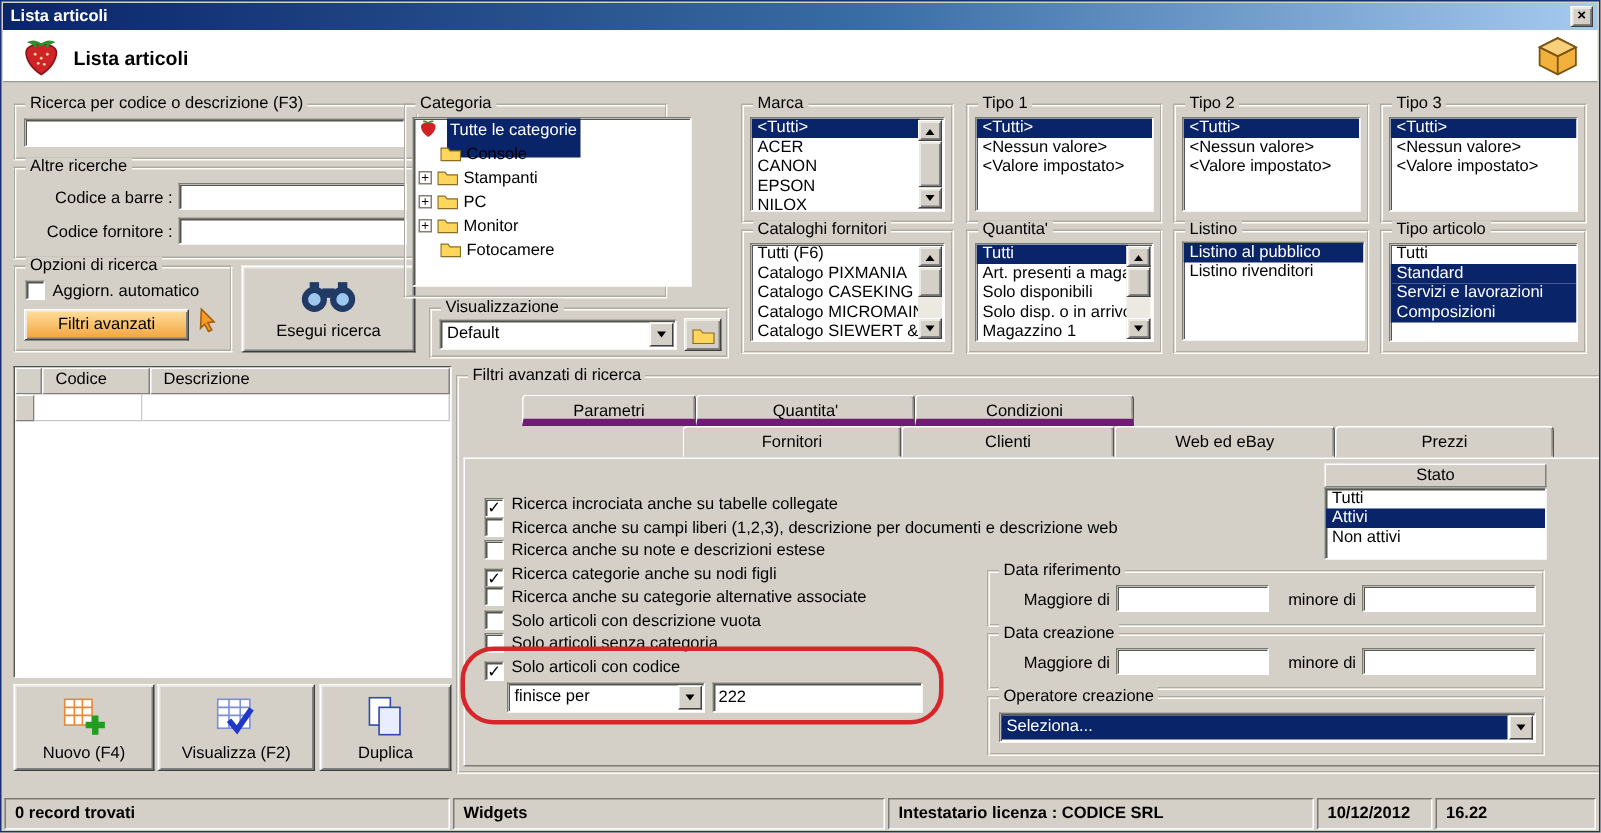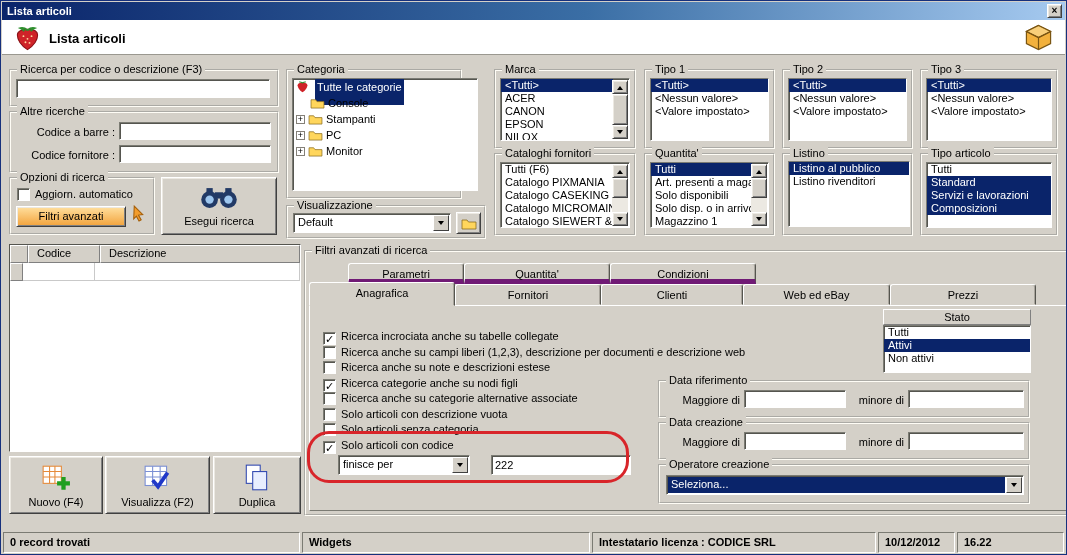--- a/index.html
+++ b/index.html
@@ -130,21 +130,21 @@
           <rect x="14" y="6" width="8" height="6" fill="#223a66"></rect>
           <circle cx="9" cy="13" r="8" fill="#223a66"></circle>
           <circle cx="27" cy="13" r="8" fill="#223a66"></circle>
           <circle cx="9" cy="13" r="4" fill="#9ec7ef"></circle>
           <circle cx="27" cy="13" r="4" fill="#9ec7ef"></circle>
         </svg>
     </span>
     <div class="blb">Esegui ricerca</div>
   </div>
 
-  <div class="grp" style="left:285px;top:68px;width:176px;height:130px">
+  <div class="grp" style="left:268px;top:68px;width:176px;height:130px">
     <span class="lg">Categoria</span>
     <div class="list" style="left:4px;top:7px;width:186px;height:113px">
       <div class="trow">
         <span class="ic"><svg viewBox="0 0 20 20" width="13" height="13">
               <path d="M10 19 C5 16 2.5 11.5 2.5 8.2 C2.5 5.4 5.8 4 10 4 C14.2 4 17.5 5.4 17.5 8.2 C17.5 11.5 15 16 10 19Z" fill="#cf2328"></path>
               <path d="M10 4.6 C8 3 6.5 2.6 4.8 3.1 M10 4.6 C12 3 13.5 2.6 15.2 3.1" stroke="#2e8f2e" stroke-width="1.6" fill="none"></path>
             </svg></span>
         <span class="tsel">Tutte le categorie</span>
       </div>
       <div class="trow ind">
@@ -159,20 +159,25 @@
       </div>
       <div class="trow ind">
         <span class="pb">+</span><span class="ic"><svg viewBox="0 0 16 13" width="15" height="12">
               <path d="M1 3 h5 l1.5 2 H15 v7 H1 Z" fill="#ffd65c" stroke="#8a6d1f" stroke-width="0.8"></path>
             </svg></span><span>PC</span>
       </div>
       <div class="trow ind">
         <span class="pb">+</span><span class="ic"><svg viewBox="0 0 16 13" width="15" height="12">
               <path d="M1 3 h5 l1.5 2 H15 v7 H1 Z" fill="#ffd65c" stroke="#8a6d1f" stroke-width="0.8"></path>
             </svg></span><span>Monitor</span>
+      </div>
+      <div class="trow ind">
+        <span class="pbsp"></span><span class="ic"><svg viewBox="0 0 16 13" width="15" height="12">
+              <path d="M1 3 h5 l1.5 2 H15 v7 H1 Z" fill="#ffd65c" stroke="#8a6d1f" stroke-width="0.8"></path>
+            </svg></span><span>Fotocamere</span>
       </div>
     </div>
   </div>
 
   <div class="grp" style="left:285px;top:204px;width:200px;height:34px">
     <span class="lg">Visualizzazione</span>
     <div class="combo" style="left:5px;top:6px;width:158px;height:20px">
       <span class="cval">Default</span>
       <span class="dbtn">
           <i class="tri-dn"></i>
@@ -334,21 +339,20 @@
     <div class="albl">Duplica</div>
   </div>
 
   <div class="grp" style="left:303px;top:249px;width:800px;height:266px">
     <span class="lg">Filtri avanzati di ricerca</span>
 
     <div class="tab back" style="left:42px;top:11px;width:116px">Parametri</div>
     <div class="tab back" style="left:158px;top:11px;width:146px">Quantita'</div>
     <div class="tab back" style="left:304px;top:11px;width:146px">Condizioni</div>
 
-    <div class="tab front activetab" style="left:3px;top:30px;width:146px">Anagrafica</div>
     <div class="tab front" style="left:149px;top:32px;width:146px">Fornitori</div>
     <div class="tab front" style="left:295px;top:32px;width:142px">Clienti</div>
     <div class="tab front" style="left:437px;top:32px;width:147px">Web ed eBay</div>
     <div class="tab front" style="left:584px;top:32px;width:146px">Prezzi</div>
 
     <div class="pane" style="left:3px;top:53px;right:3px;bottom:3px"></div>
 
     <div class="cbrow" style="left:17px;top:77px">
       <span class="cb">✓</span><span>Ricerca incrociata anche su tabelle collegate</span>
     </div>
@@ -373,21 +377,21 @@
     <div class="cbrow" style="left:17px;top:186px">
       <span class="cb">✓</span><span>Solo articoli con codice</span>
     </div>
 
     <div class="combo" style="left:32px;top:203px;width:132px;height:20px">
       <span class="cval">finisce per</span>
       <span class="dbtn">
           <i class="tri-dn"></i>
         </span>
     </div>
-    <input class="tin" style="left: 169px; top: 203px; width: 140px; height: 20px; margin-left: 16px;" value="222">
+    <input class="tin" style="left: 169px; top: 203px; width: 140px; height: 20px;" value="222">
 
     <div class="statobox" style="left:577px;top:57px;width:148px;height:64px">
       <div class="statohdr">Stato</div>
       <div class="list statolist">
         <div class="li">Tutti</div>
         <div class="li sel">Attivi</div>
         <div class="li">Non attivi</div>
       </div>
     </div>
 

